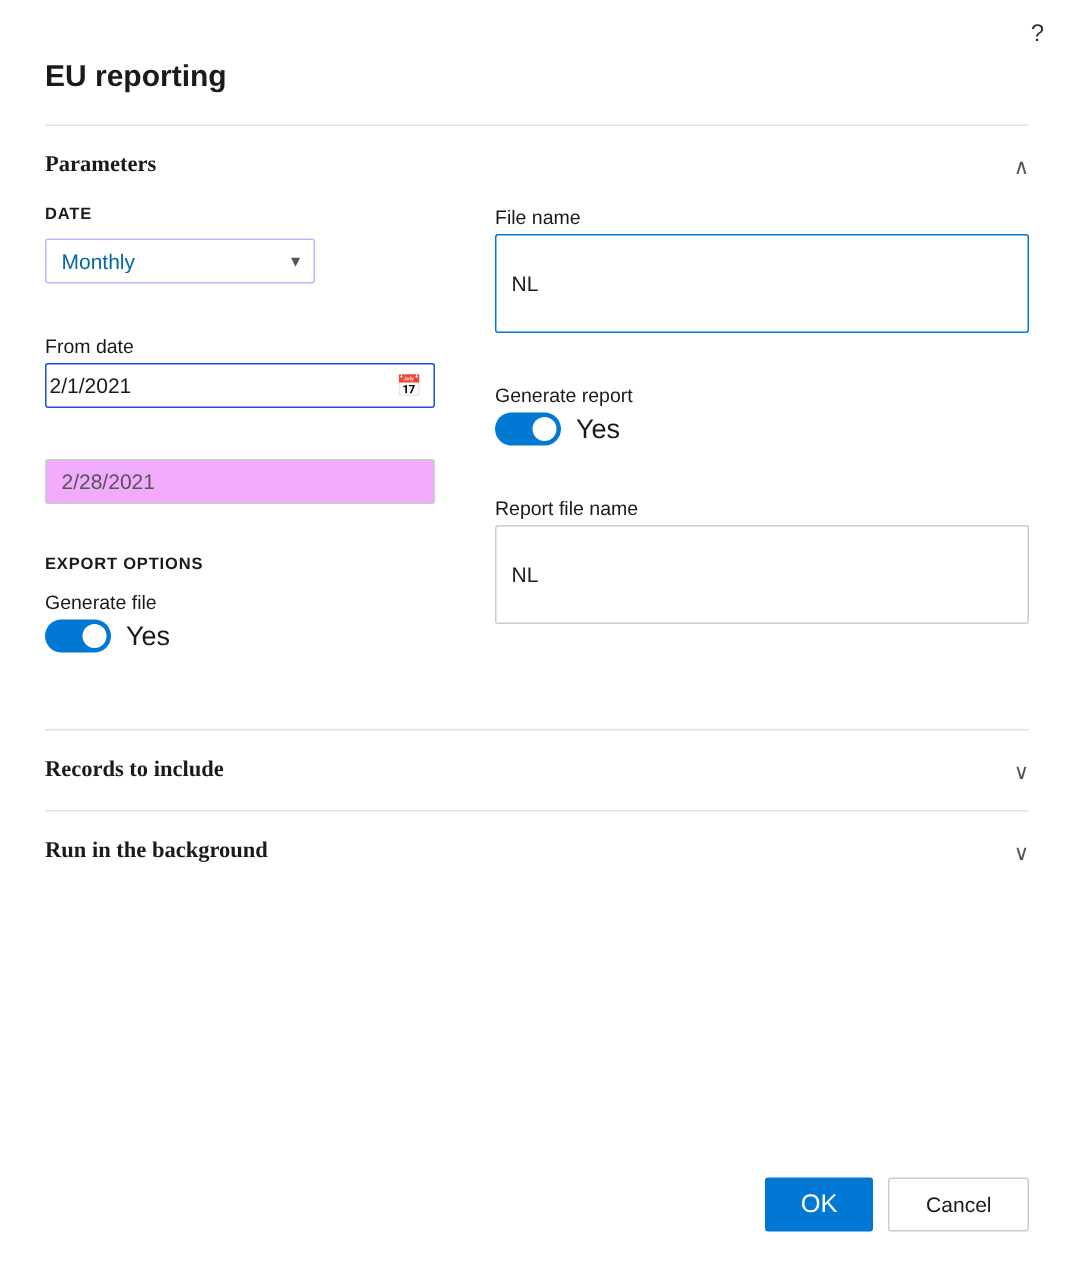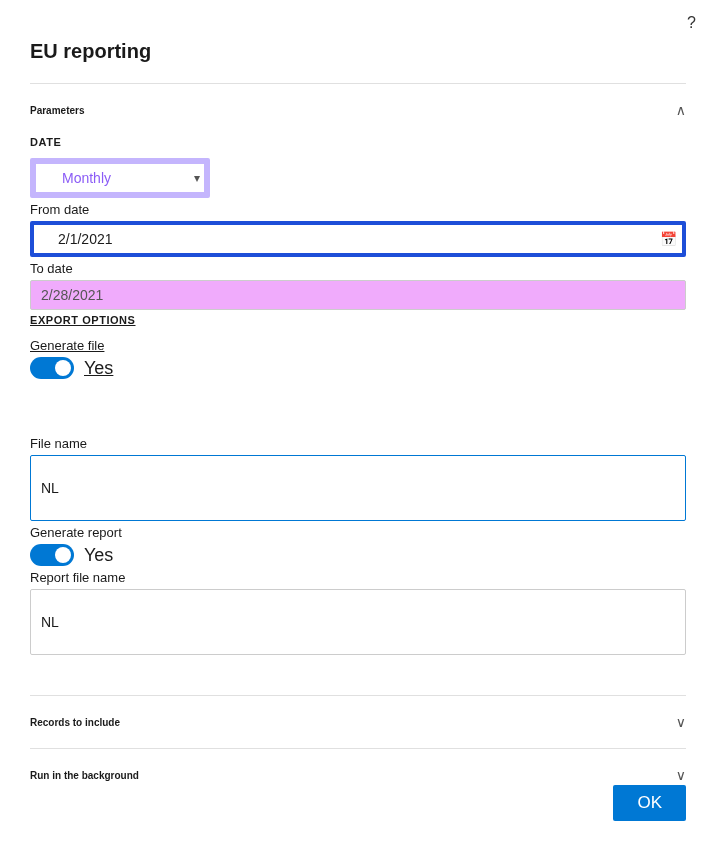--- a/index.html
+++ b/index.html
@@ -37,50 +37,50 @@
     .section-header {
       display: flex;
       justify-content: space-between;
       align-items: center;
       padding: 18px 0;
       cursor: pointer;
       user-select: none;
     }
 
     .section-header-title {
-      font-size: 10px;
+      font-size: 15px;
       font-weight: 600;
       color: #1a1a1a;
+      font-family: Liberation Serif, serif;
     }
 
     .chevron-icon {
       font-size: 14px;
       color: #555;
     }
 
     .section-body {
       padding: 0 0 24px 0;
     }
 
     .two-col {
       display: flex;
       gap: 40px;
-      flex-direction: column;
     }
 
     .col-left {
       flex: 0 0 260px;
     }
 
     .col-right {
       flex: 1;
     }
 
     .field-group {
-      margin-bottom: 4px;
+      margin-bottom: 34px;
     }
 
     .field-label-upper {
       font-size: 11px;
       font-weight: 700;
       letter-spacing: 0.05em;
       color: #1a1a1a;
       margin-bottom: 10px;
       text-transform: uppercase;
     }
@@ -115,27 +115,27 @@
     }
 
     .select-wrapper {
       position: relative;
       display: inline-block;
       width: 180px;
     }
 
     .select-input {
       width: 100%;
-      border: 6px solid #c4b5fd;
-      border-radius: 2px;
-      padding: 6px 32px 6px 26px;
+      border: 1px solid #c4b5fd;
+      border-radius: 2px;
+      padding: 6px 32px 6px 10px;
       font-size: 14px;
       appearance: none;
       background: #fff;
-      color: #8b5cf6;
+      color: #0369a1;
       cursor: pointer;
       outline: none;
     }
 
     .select-arrow {
       position: absolute;
       right: 10px;
       top: 50%;
       transform: translateY(-50%);
       pointer-events: none;
@@ -144,23 +144,23 @@
     }
 
     .date-input-wrapper {
       position: relative;
       display: inline-block;
       width: 100%;
     }
 
     .date-input {
       width: 100%;
-      border: 4px solid #1d4ed8;
-      border-radius: 2px;
-      padding: 6px 32px 6px 24px;
+      border: 1px solid #1d4ed8;
+      border-radius: 2px;
+      padding: 6px 32px 6px 2px;
       font-size: 14px;
       outline: none;
       color: #1a1a1a;
       background: #fff;
     }
 
     .calendar-icon {
       position: absolute;
       right: 8px;
       top: 50%;
@@ -218,21 +218,20 @@
       left: 3px;
     }
 
     .toggle-label {
       font-size: 18px;
       color: #1a1a1a;
     }
 
     .export-section {
       margin-top: 2px;
-      text-decoration: underline;
     }
 
     .export-label-upper {
       font-size: 11px;
       font-weight: 700;
       letter-spacing: 0.05em;
       color: #1a1a1a;
       margin-bottom: 12px;
       text-transform: uppercase;
     }
@@ -304,21 +303,20 @@
 
         <div class="field-group">
           <span class="field-label">From date</span>
           <div class="date-input-wrapper">
             <input type="text" class="date-input" value="2/1/2021" style="">
             <span class="calendar-icon">📅</span>
           </div>
         </div>
 
         <div class="field-group">
-          <span class="field-label">To date</span>
           <div class="date-input-wrapper">
             <input type="text" class="text-input-readonly" readonly="" value="2/28/2021" style="">
           </div>
         </div>
 
         <div class="export-section">
           <div class="export-label-upper">EXPORT OPTIONS</div>
           <span class="field-label">Generate file</span>
           <div class="toggle-row">
             <div class="toggle">
@@ -368,13 +366,14 @@
 
 <div class="section-collapsed" style="margin-top: 0;">
   <div class="section-header">
     <span class="section-header-title">Run in the background</span>
     <span class="chevron-icon">∨</span>
   </div>
 </div>
 
 <div class="footer">
   <button class="btn-ok">OK</button>
+  <button class="btn-cancel">Cancel</button>
 </div>
 
 </body></html>

